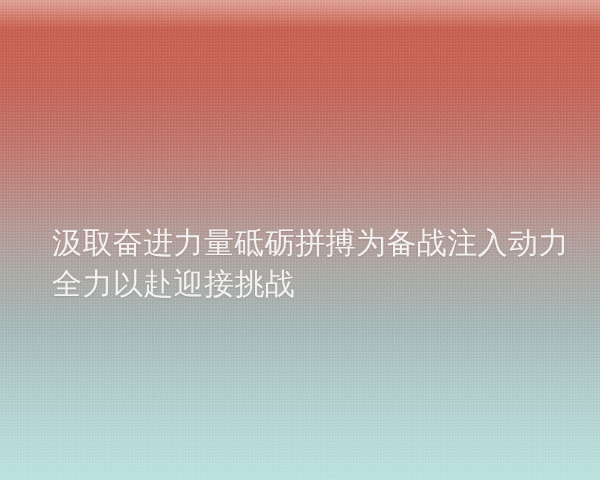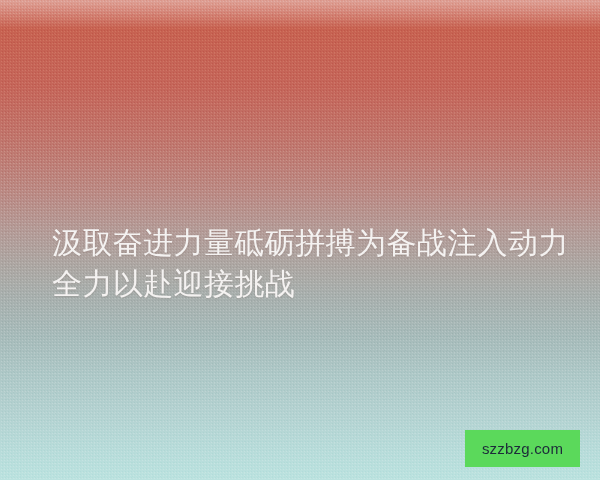--- a/index.html
+++ b/index.html
@@ -91,17 +91,14 @@
 </style>
 </head>
 <body>
 
 <div id="cover-card">
 
   <div id="grain-overlay"></div>
 
   <h1 id="headline">汲取奋进力量砥砺拼搏为备战注入动力全力以赴迎接挑战</h1>
 
-  <div id="watermark-badge">
-    <span id="watermark-label">szzbzg.com</span>
-  </div>
 
 </div>
 
 </body></html>

